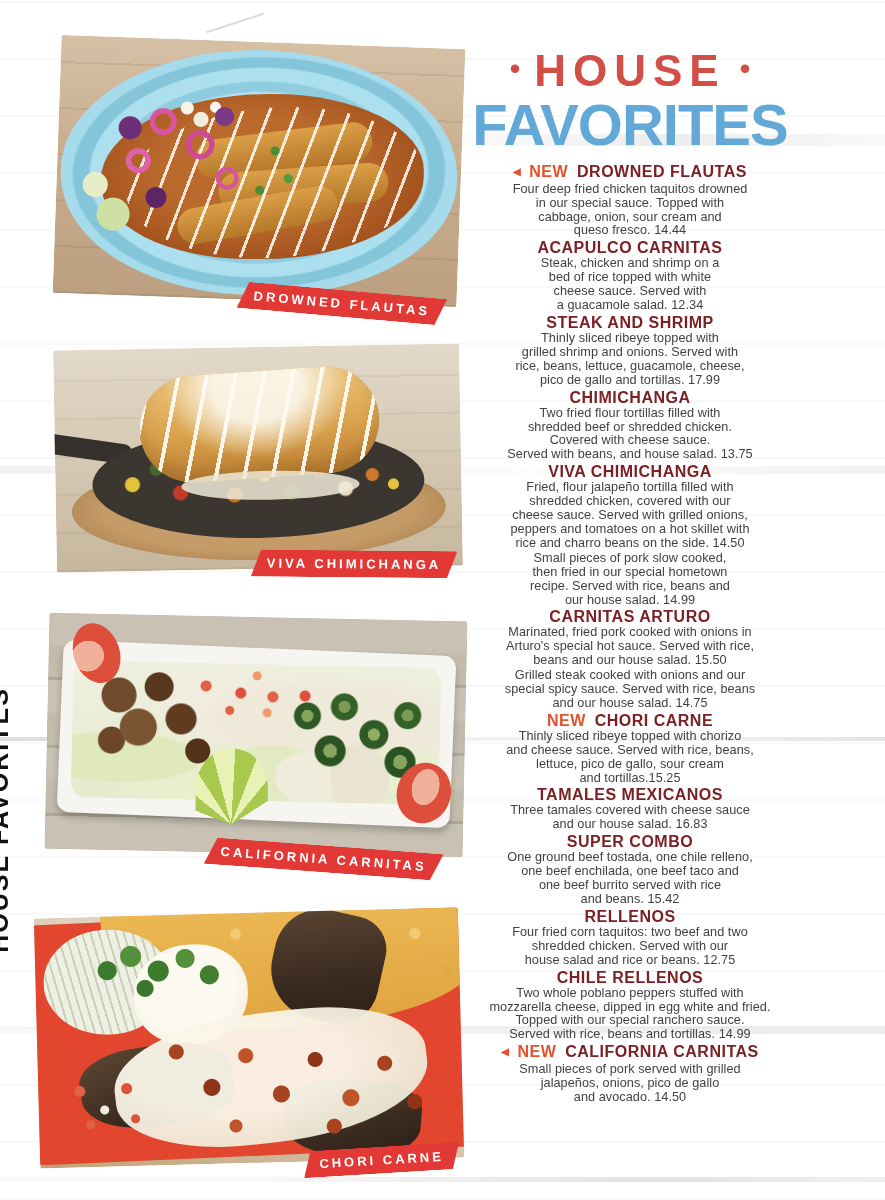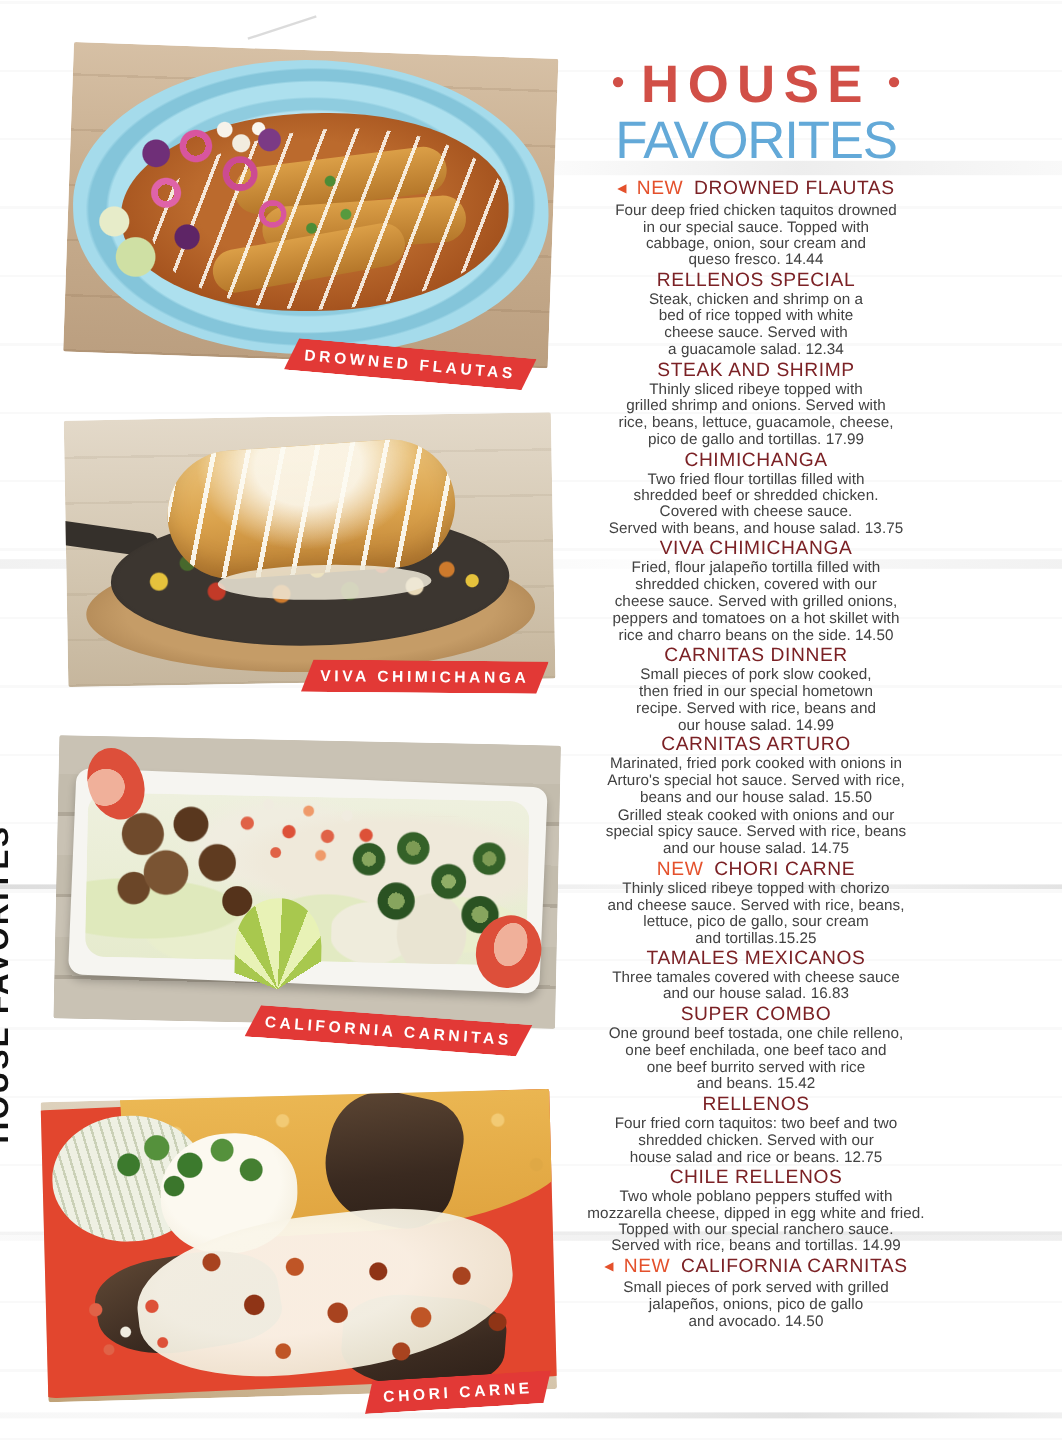--- a/index.html
+++ b/index.html
@@ -201,24 +201,24 @@
     radial-gradient(circle at 66% 28%, #dd5138 0 5px, transparent 6px),
     radial-gradient(circle at 30% 72%, #e06247 0 4px, transparent 5px),
     radial-gradient(circle at 74% 66%, #dd5138 0 4px, transparent 5px);}
   .p4 .ribbon{right:4px;bottom:-14px;transform:rotate(-2deg);}
 
   
   .right-col{position:absolute;left:472px;top:48px;width:316px;text-align:center;}
   .h-line{display:flex;align-items:center;justify-content:center;gap:14px;
     font-weight:700;color:#d14f47;font-size:44px;letter-spacing:7px;line-height:1.04;}
   .h-line .dot{font-size:30px;letter-spacing:0;transform:translateY(-2px);}
-  .h-line2{font-weight:400;color:#63a9d8;font-size:44px;letter-spacing:-1px;line-height:1.0;margin-top:2px;}
+  .h-line2{font-weight:700;color:#63a9d8;font-size:58px;letter-spacing:-1px;line-height:1.0;margin-top:2px;}
   .menu-list{margin-top:9px;}
   .menu-item{margin:0 0 1px 0;}
-  .item-title{font-size:16px;font-weight:400;color:#7b2125;letter-spacing:.5px;line-height:18px;}
+  .item-title{font-size:16px;font-weight:700;color:#7b2125;letter-spacing:.5px;line-height:18px;}
   .item-title .arrow{color:#e4512c;font-size:10px;margin-right:3px;position:relative;top:-2px;}
   .item-title .new{color:#e4512c;margin-right:4px;}
   .item-desc{font-size:12.7px;color:#414141;line-height:13.9px;white-space:pre-line;letter-spacing:.05px;}
 </style>
 </head>
 <body>
 
 <div class="streak s1"></div>
 <div class="streak s2"></div>
 <div class="streak s3"></div>
@@ -308,21 +308,21 @@
 in our special sauce. Topped with
 cabbage, onion, sour cream and
 queso fresco. 14.44</div>
   </div>
 
 
   <div class="menu-item">
     <div class="item-title">
       
       
-      <span class="name">RELLENOS SPECIAL</span>
+      <span class="name">ACAPULCO CARNITAS</span>
     </div>
     <div class="item-desc">Steak, chicken and shrimp on a
 bed of rice topped with white
 cheese sauce. Served with
 a guacamole salad. 12.34</div>
   </div>
 
   <div class="menu-item">
     <div class="item-title">
       
@@ -354,25 +354,20 @@
       <span class="name">VIVA CHIMICHANGA</span>
     </div>
     <div class="item-desc">Fried, flour jalapeño tortilla filled with
 shredded chicken, covered with our
 cheese sauce. Served with grilled onions,
 peppers and tomatoes on a hot skillet with
 rice and charro beans on the side. 14.50</div>
   </div>
 
   <div class="menu-item">
-    <div class="item-title">
-      
-      
-      <span class="name">CARNITAS DINNER</span>
-    </div>
     <div class="item-desc">Small pieces of pork slow cooked,
 then fried in our special hometown
 recipe. Served with rice, beans and
 our house salad. 14.99</div>
   </div>
 
   <div class="menu-item">
     <div class="item-title">
       
       

